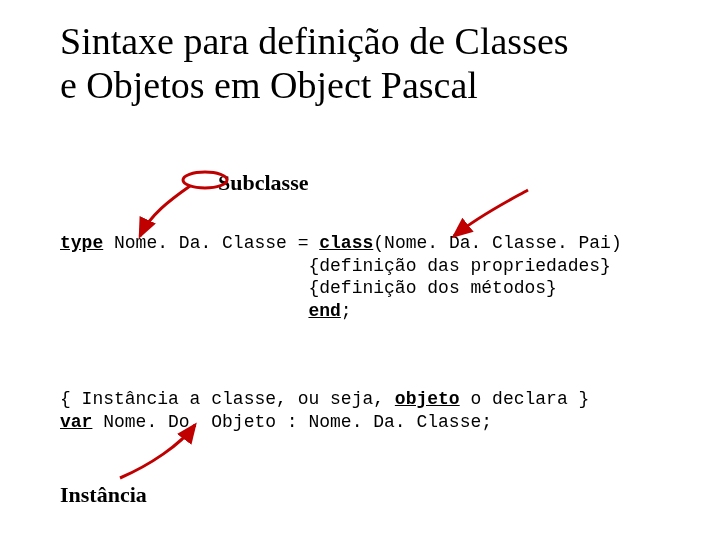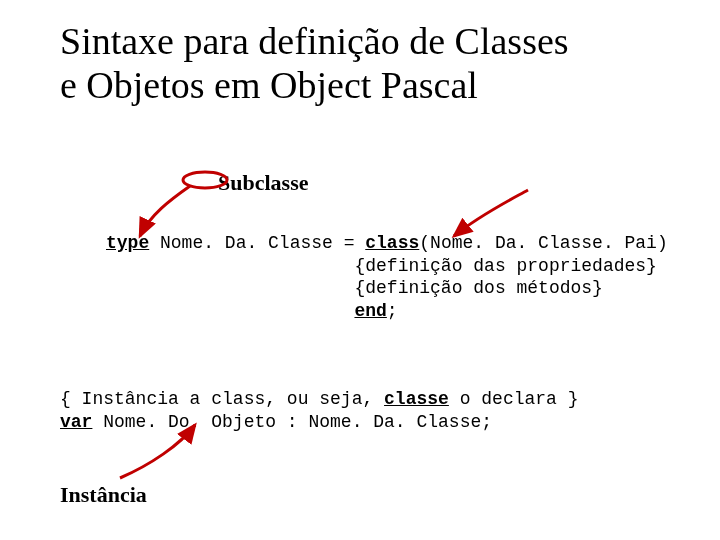--- a/index.html
+++ b/index.html
@@ -44,21 +44,20 @@
     font-weight: bold;
   }
   .code1 {
     position: absolute;
     left: 60px;
     top: 232px;
     font-family: "Courier New", Courier, monospace;
     font-size: 18px;
     line-height: 1.25;
     white-space: pre;
-    margin-left: 46px;
   }
   .code2 {
     position: absolute;
     left: 60px;
     top: 388px;
     font-family: "Courier New", Courier, monospace;
     font-size: 18px;
     line-height: 1.25;
     white-space: pre;
   }
@@ -90,21 +89,21 @@
     <span>e Objetos em </span><span class="italic">Object Pascal</span>
   </div>
 
   <div class="label-subclasse">Subclasse</div>
 
   <div class="code1"><span class="kw">type</span><span> Nome. Da. Classe = </span><span class="kw">class</span><span>(Nome. Da. Classe. Pai)</span>
 <span>                       </span><span>{definição das propriedades}</span>
 <span>                       </span><span>{definição dos métodos}</span>
 <span>                       </span><span class="kw">end</span><span>;</span></div>
 
-  <div class="code2"><span>{ Instância a class, ou seja, </span><span class="kw">classe</span><span> o declara }</span>
+  <div class="code2"><span>{ Instância a classe, ou seja, </span><span class="kw">objeto</span><span> o declara }</span>
 <span class="kw">var</span><span> Nome. Do. Objeto : Nome. Da. Classe;</span></div>
 
   <div class="label-instancia">Instância</div>
 
   <svg class="overlay" width="720" height="540">
     <defs>
       <marker id="arrowhead" markerWidth="8" markerHeight="8" refX="6" refY="3" orient="auto">
         <path d="M0,0 L7,3 L0,6 Z" fill="#c00000"></path>
       </marker>
     </defs>

